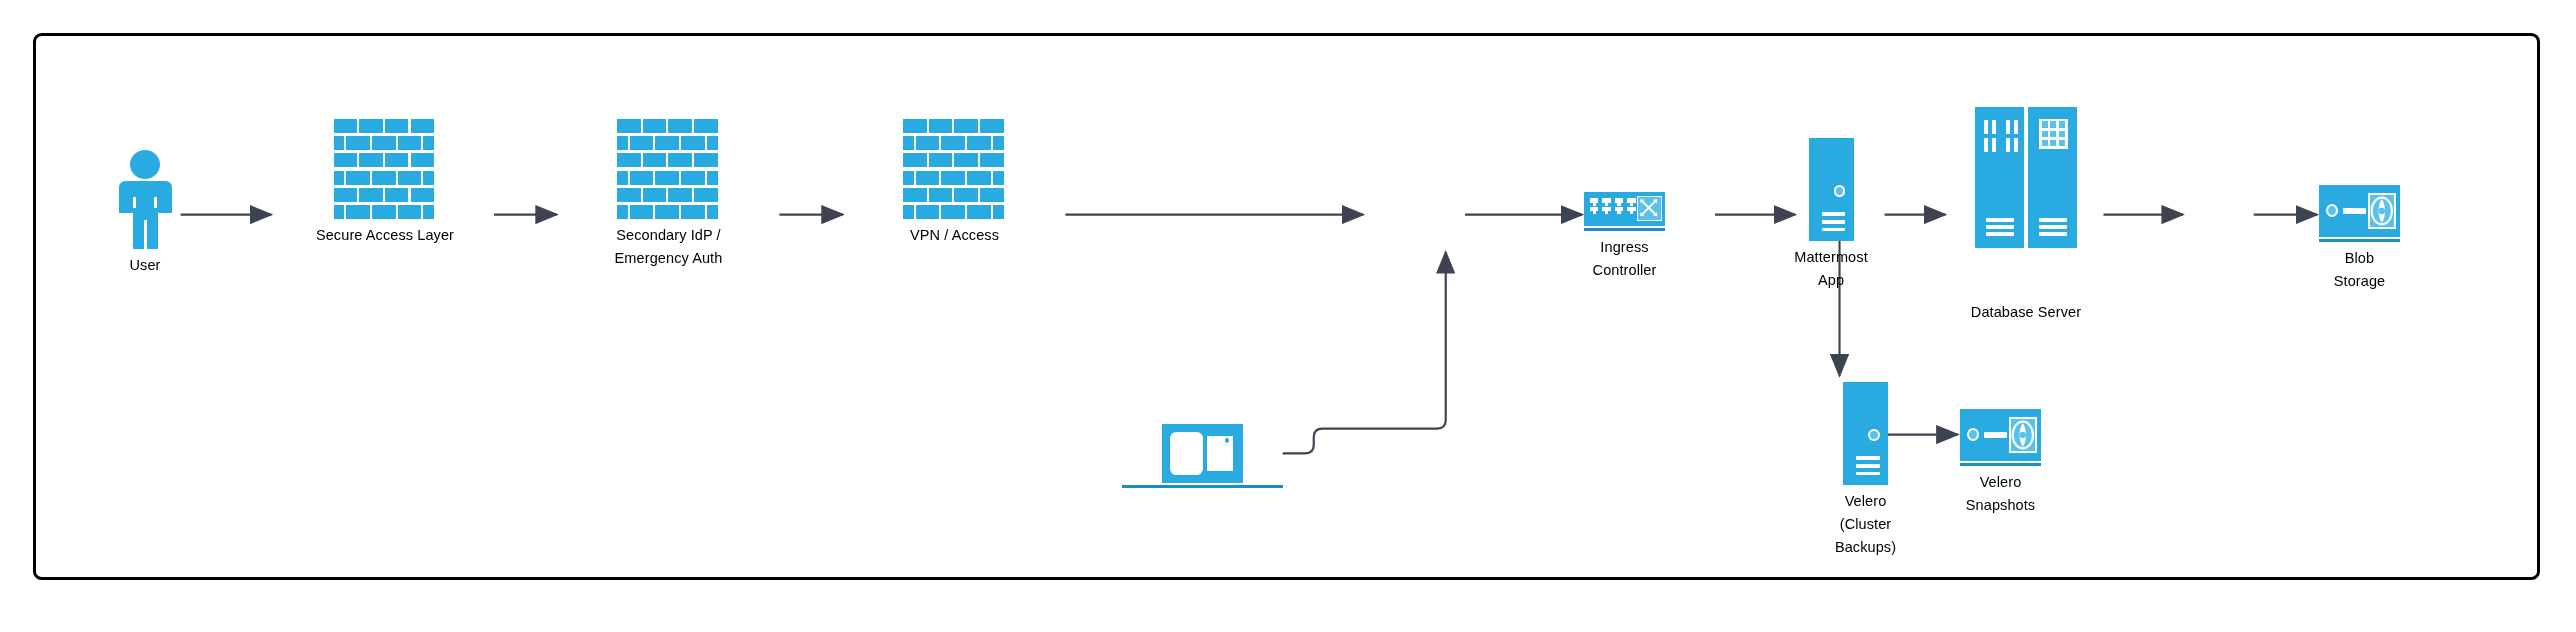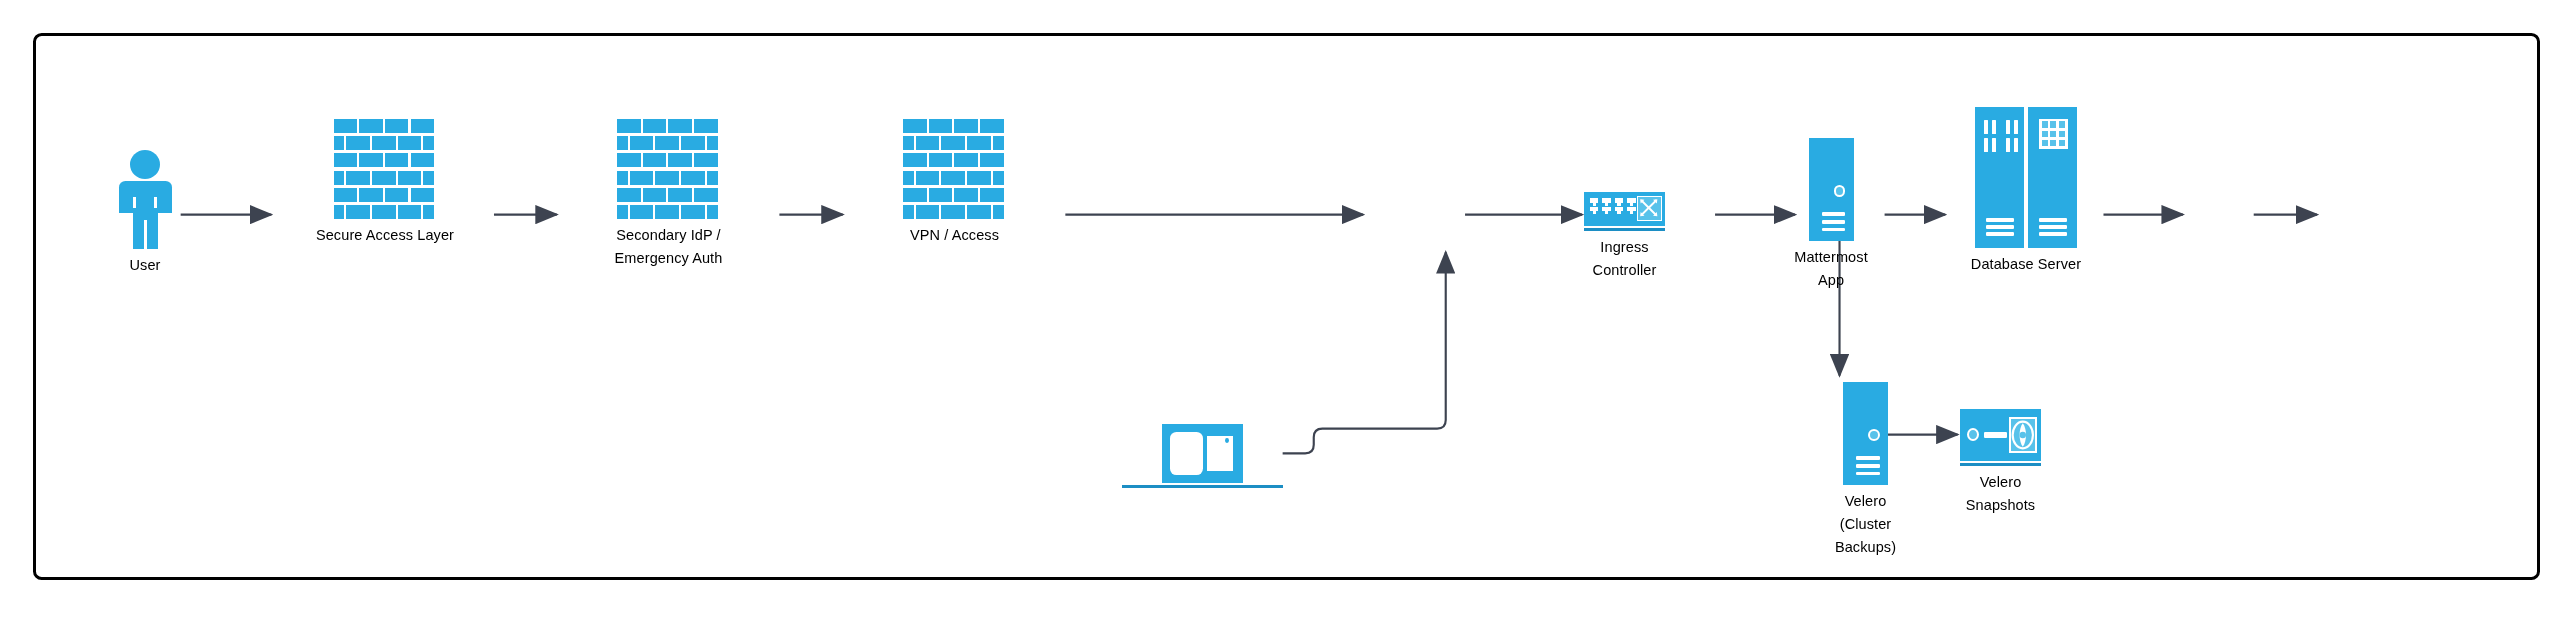--- a/index.html
+++ b/index.html
@@ -517,21 +517,21 @@
       <div class="server-bars">
         <div class="server-bar"></div>
           <div class="server-bar"></div>
           <div class="server-bar"></div>
       </div>
     </div>
     <div class="node-label">Mattermost
 App</div>
   </div>
 
-  <div class="node" style="left:1948px; top:107px; width:156px;">
+  <div class="node" style="left:1948px; top:107px; width:156px;gap:48px;">
     <div class="node-icon icon-rackpair">
       <div class="rack">
         <div class="rack-slots">
           <div class="slot-row">
             <div class="slot-pair">
                 <div class="slot"></div>
                 <div class="slot"></div>
               </div>
             <div class="slot-pair">
                 <div class="slot"></div>
@@ -571,20 +571,36 @@
           <div class="rack-bar"></div>
             <div class="rack-bar"></div>
             <div class="rack-bar"></div>
         </div>
       </div>
     </div>
     <div class="node-label">Database Server</div>
   </div>
 
 
+  <div class="node" style="left:2319px; top:185px; width:81px;">
+    <div class="node-icon icon-storage">
+      <div class="st-body"></div>
+      <div class="st-knob"></div>
+      <div class="st-bar"></div>
+      <div class="st-badge">
+        <svg width="23.6" height="32" viewBox="0 0 44 60">
+          <ellipse cx="22" cy="30" rx="19" ry="25" fill="none" stroke="#ffffff" stroke-width="4"></ellipse>
+          <path d="M22,8 C14,18 14,42 22,52 C30,42 30,18 22,8 z" fill="#ffffff"></path>
+          <circle cx="22" cy="30" r="6" fill="#58c2ea"></circle>
+        </svg>
+      </div>
+    </div>
+    <div class="under-bar"></div>
+    <div class="node-label">Blob Storage</div>
+  </div>
 
   <div class="node" style="left:1122px; top:424px; width:161px;">
     <div class="node-icon icon-monitor">
       <div class="mon-body"></div>
       <div class="mon-screen-l"></div>
       <div class="mon-screen-r">
           <div class="mon-dot"></div>
         </div>
     </div>
     <div class="under-bar"></div>

